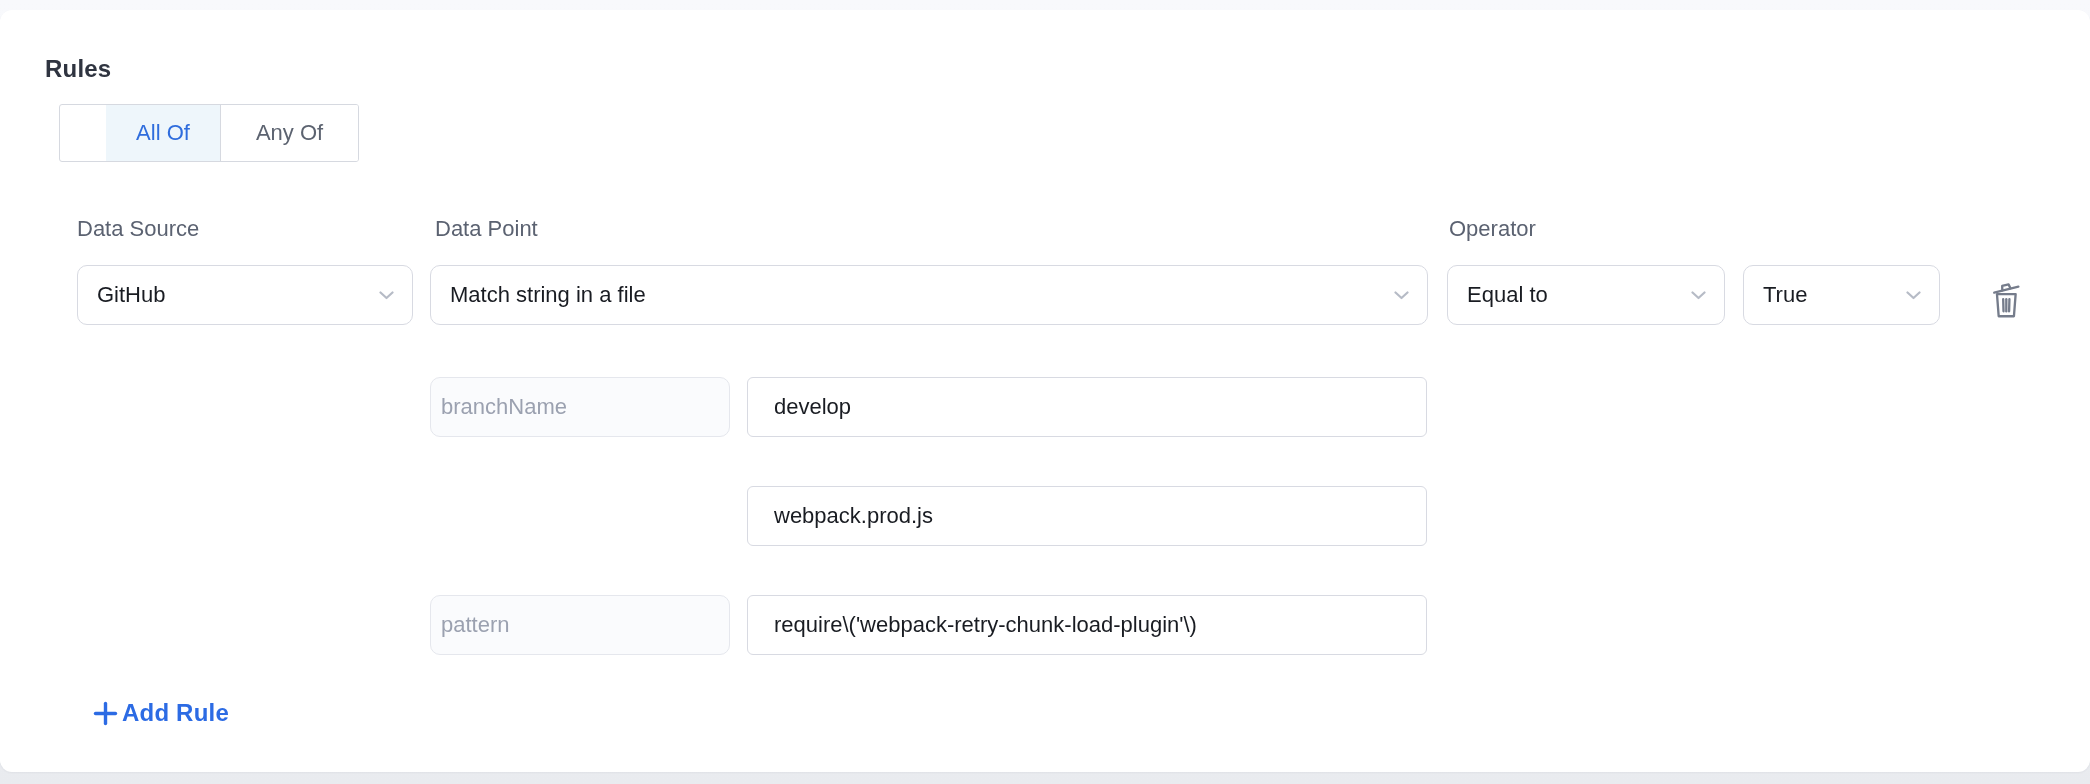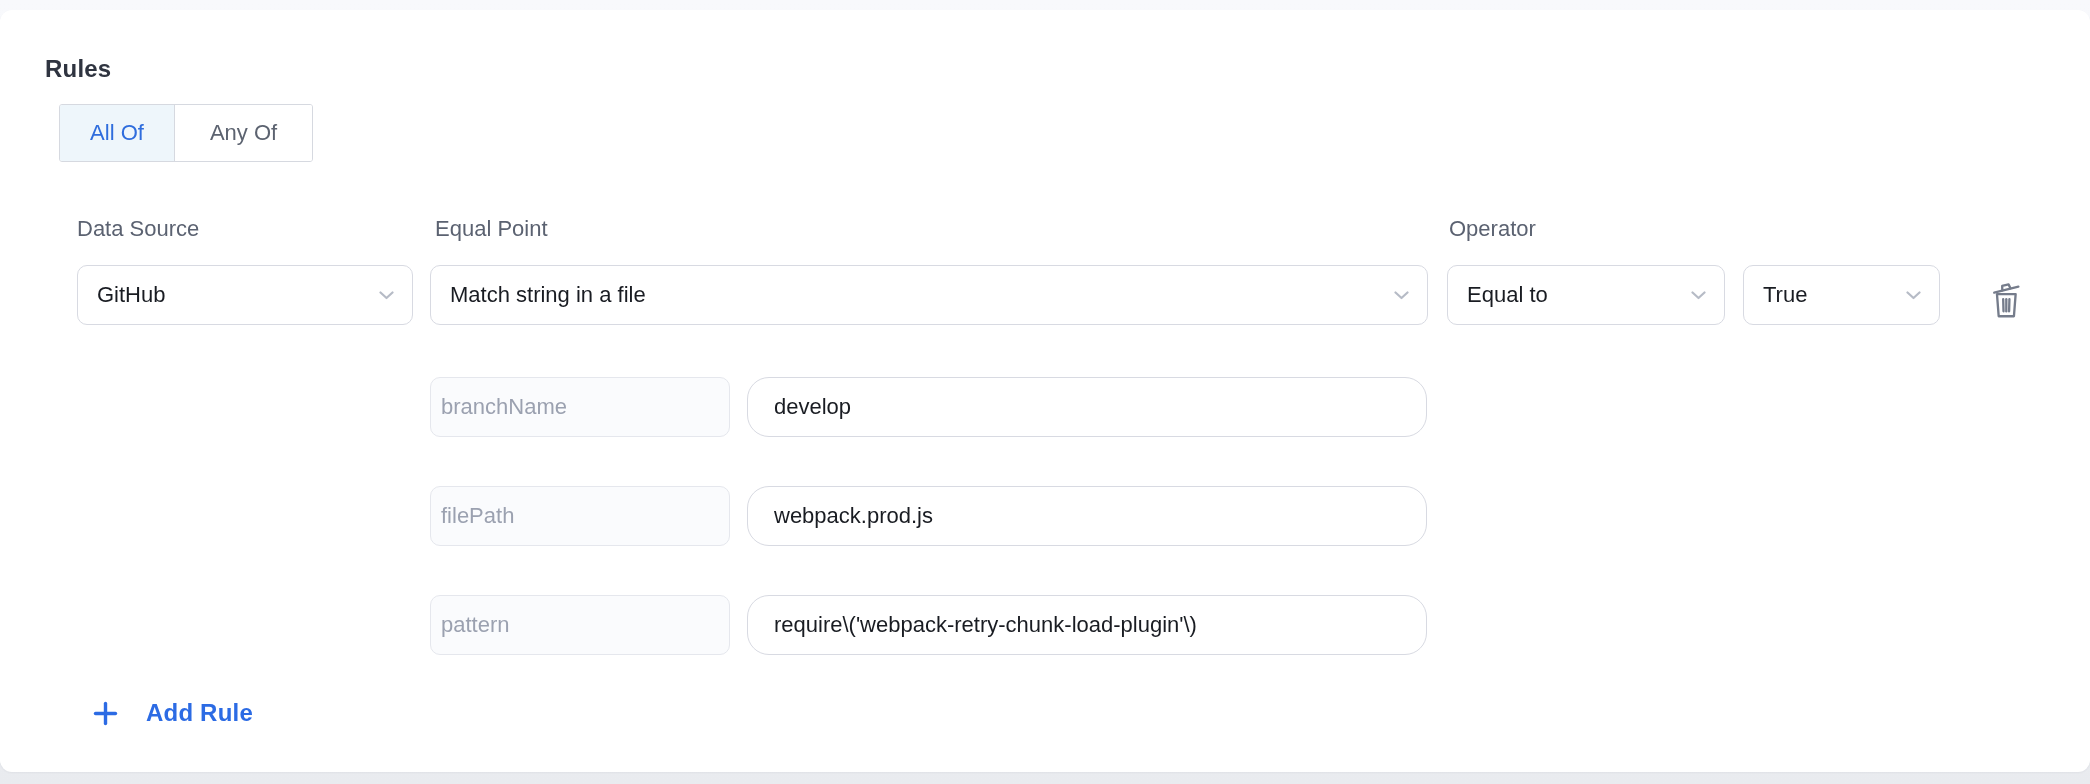--- a/index.html
+++ b/index.html
@@ -23,21 +23,21 @@
   .toggle-group {
     position:absolute; left:59px; top:94px; height:58px;
     display:flex; border:1px solid #d6d9e0; border-radius:3px;
     overflow:hidden; background:#fff;
   }
   .toggle-btn {
     display:flex; align-items:center; justify-content:center;
     font-size:22px; color:#5c6370; cursor:pointer; background:#fff;
     border:none; font-family:inherit;
   }
-  .toggle-btn.first { width:115px; border-right:1px solid #d6d9e0; }
+  .toggle-btn.first { width:115px; border-right:1px solid #d6d9e0;margin-left:46px; }
   .toggle-btn.second { width:137px; }
   .toggle-btn.selected { background:#eef6fb; color:#2f6ddd; }
   
   .field-label {
     position:absolute; top:206px; font-size:22px; line-height:26px;
     color:#5b6271;
   }
   .lbl-ds { left:77px; }
   .lbl-dp { left:435px; }
   .lbl-op { left:1449px; }
@@ -62,50 +62,50 @@
   }
   
   .param-key {
     position:absolute; left:430px; width:300px; height:60px;
     background:#fafbfd; border:1px solid #e5e7ed; border-radius:10px;
     display:flex; align-items:center; padding:0 10px;
     font-size:22px; color:#9ba1b0; white-space:nowrap; overflow:hidden;
   }
   .param-value {
     position:absolute; left:747px; width:680px; height:60px;
-    background:#fff; border:1px solid #d8dae2; border-radius:22px;
+    background:#fff; border:1px solid #d8dae2; border-radius:6px;
     padding:0 26px; font-size:22px; color:#191c22;
     font-family:inherit; outline:none;
   }
   .row1 { top:367px; } .row2 { top:476px; } .row3 { top:585px; }
   
   .add-rule {
     position:absolute; left:93px; top:686px; height:34px;
-    display:flex; align-items:center; gap:28px;
+    display:flex; align-items:center; gap:4px;
     background:none; border:none; cursor:pointer; padding:0;
   }
   .add-rule .add-label {
     font-size:24px; font-weight:700; color:#2c6be4; font-family:inherit;
     letter-spacing:.2px;
   }
 </style>
 </head>
 <body>
 
 <div class="card">
 
   <div class="page-title">Rules</div>
 
   <div class="toggle-group">
     <button class="toggle-btn first selected">All Of</button>
     <button class="toggle-btn second">Any Of</button>
   </div>
 
   <div class="field-label lbl-ds">Data Source</div>
-  <div class="field-label lbl-dp">Equal Point</div>
+  <div class="field-label lbl-dp">Data Point</div>
   <div class="field-label lbl-op">Operator</div>
 
   <div class="select sel-ds">
     <span class="sel-text">GitHub</span>
     <svg class="chevron" width="15" height="9" viewBox="0 0 15 9">
         <polyline points="1.5,1.5 7.5,7 13.5,1.5" fill="none" stroke="#b6bbc6" stroke-width="2.2" stroke-linecap="round" stroke-linejoin="round"></polyline>
       </svg>
   </div>
 
   <div class="select sel-dp">
@@ -138,21 +138,20 @@
       <path d="M6.2 10.4 L7.3 24.6 L17.1 24.6 L18.2 10.4 Z"></path>
       <line x1="10.2" y1="13.6" x2="10.4" y2="21.4"></line>
       <line x1="12.2" y1="13.6" x2="12.2" y2="21.4"></line>
       <line x1="14.2" y1="13.6" x2="14.0" y2="21.4"></line>
     </svg>
   </button>
 
   <div class="param-key row1">branchName</div>
   <input class="param-value row1" type="text" value="develop" style="">
 
-  <div class="param-key row2">filePath</div>
   <input class="param-value row2" type="text" value="webpack.prod.js" style="">
 
   <div class="param-key row3">pattern</div>
   <input class="param-value row3" type="text" value="require\('webpack-retry-chunk-load-plugin'\)" style="">
 
   <button class="add-rule">
     <svg width="25" height="25" viewBox="0 0 25 25">
         <line x1="12.5" y1="2.5" x2="12.5" y2="22.5" stroke="#2c6be4" stroke-width="3.4" stroke-linecap="round"></line>
         <line x1="2.5" y1="12.5" x2="22.5" y2="12.5" stroke="#2c6be4" stroke-width="3.4" stroke-linecap="round"></line>
       </svg>

